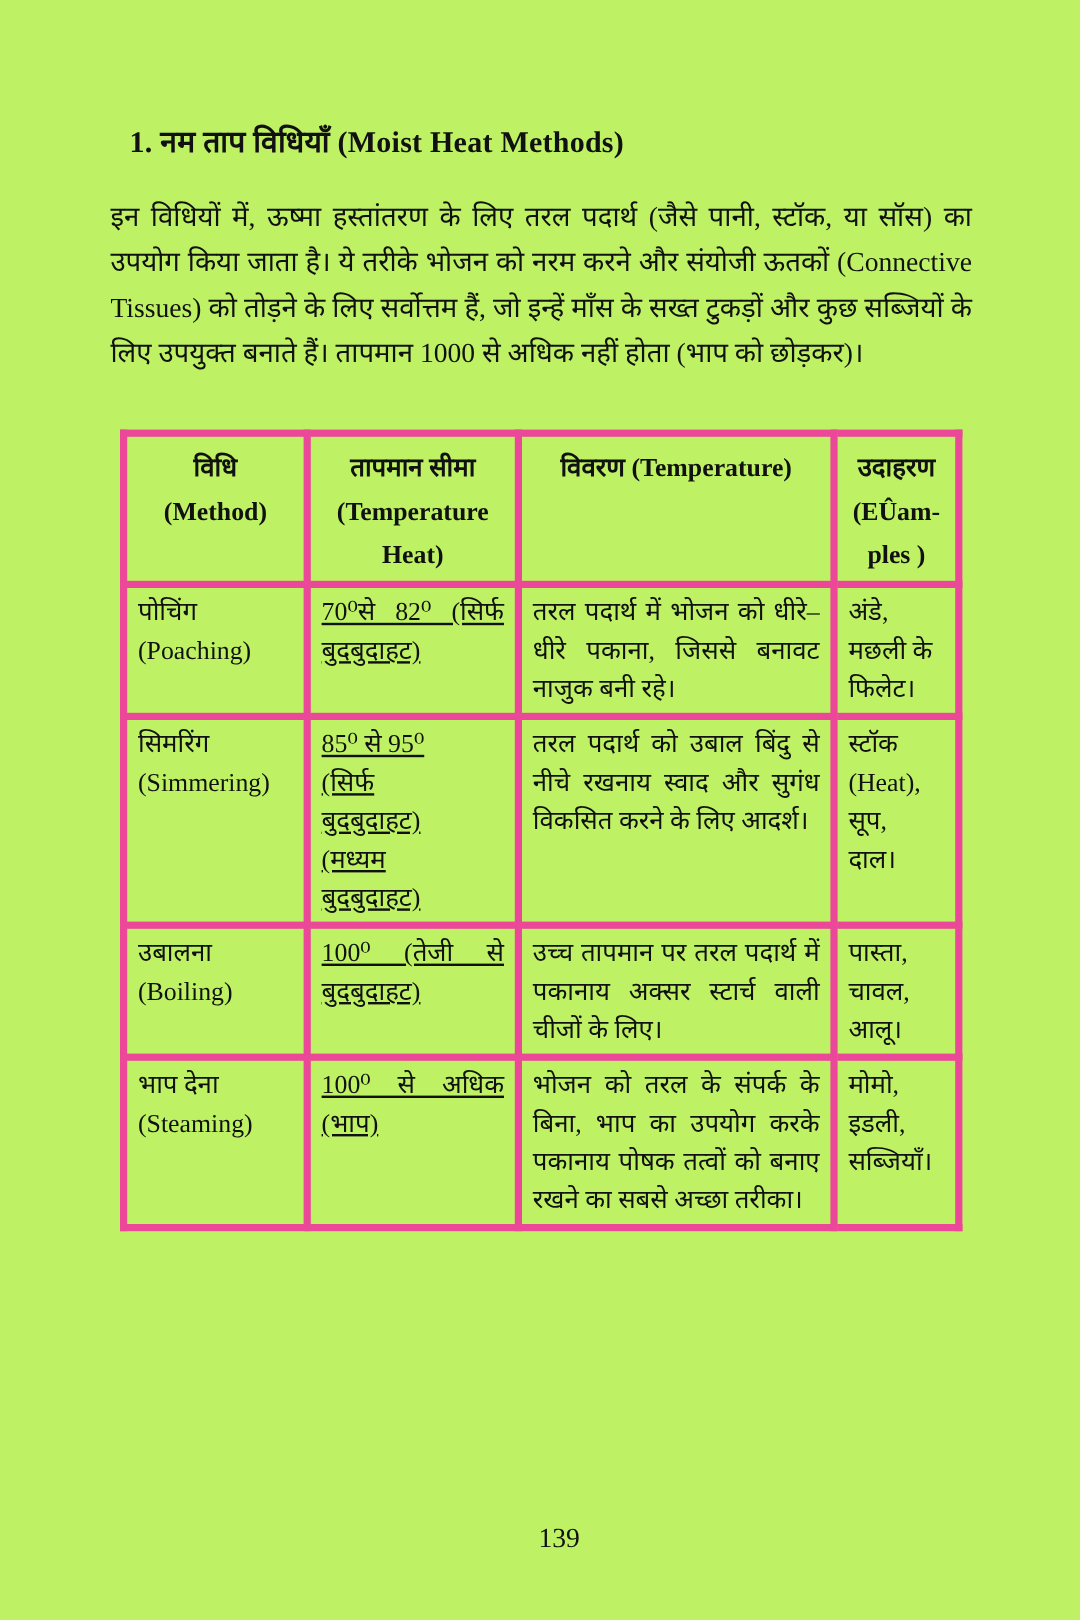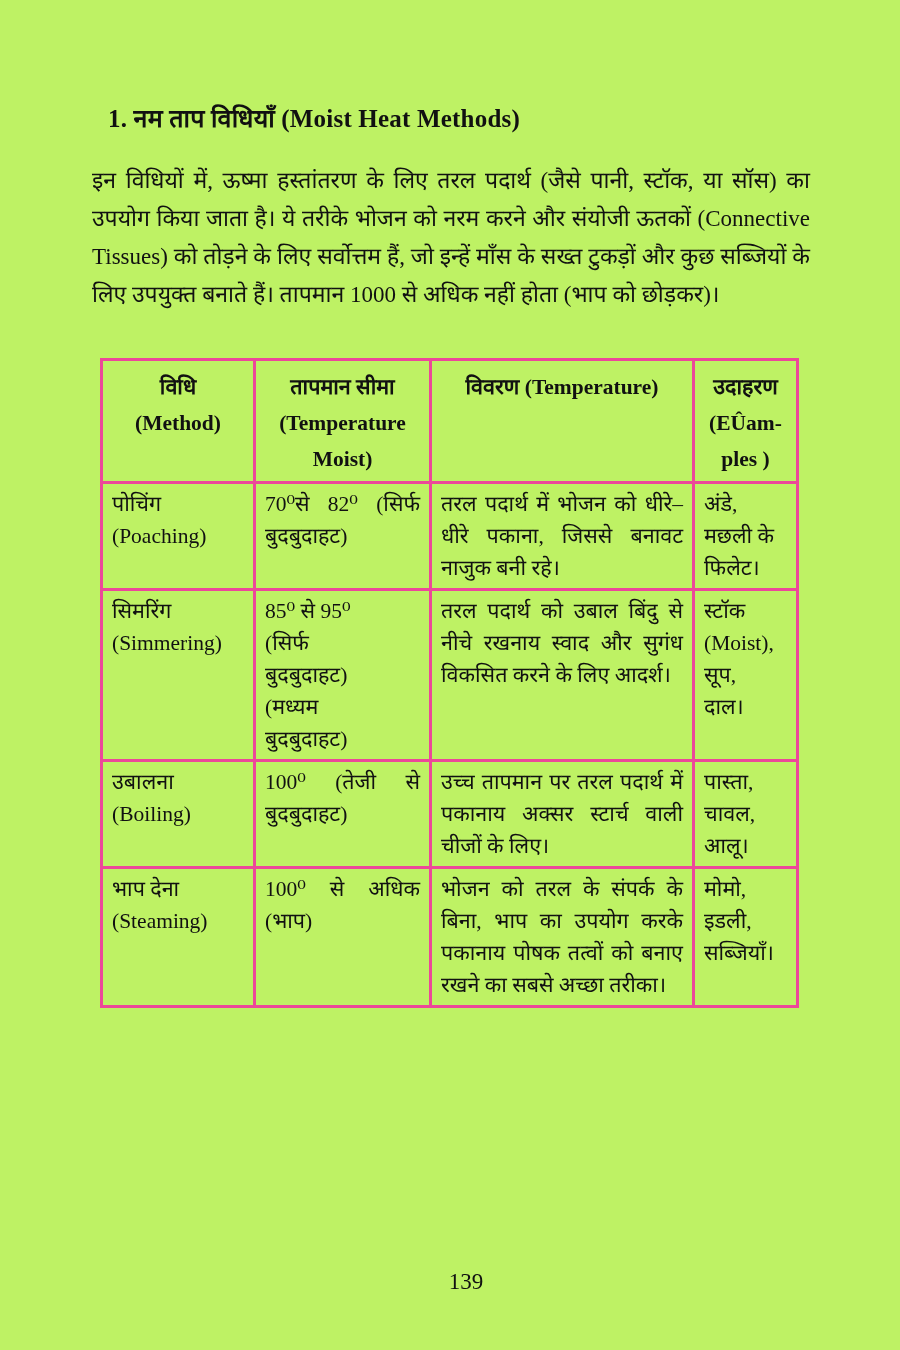--- a/index.html
+++ b/index.html
@@ -19,30 +19,30 @@
   }
   table.methods {
     border-collapse:collapse; table-layout:fixed;
     width:696px; margin-left:8px;
   }
   table.methods col.c-method   { width:153px; }
   table.methods col.c-temp     { width:176px; }
   table.methods col.c-desc     { width:263px; }
   table.methods col.c-examples { width:104px; }
   table.methods th, table.methods td {
-    border:3px solid #ec4899; vertical-align:top;
+    border:6px solid #ec4899; vertical-align:top;
     padding:4px 9px; font-size:21.5px; line-height:32px;
     overflow:hidden;
   }
   table.methods th {
     font-weight:bold; text-align:center; line-height:36px;
     white-space:pre-line; padding-top:8px;
   }
   td.cell-method   { white-space:pre-line; }
-  td.cell-temp     { white-space:pre-line; text-align:justify; }
+  td.cell-temp     { white-space:pre-line; text-align:justify;text-decoration:underline; }
   td.cell-desc     { text-align:justify; }
   td.cell-examples { white-space:pre-line;border-radius:13px; }
   .page-number {
     position:absolute; bottom:55px; left:16px; width:100%;
     text-align:center; font-size:23px;
   }
 </style>
 </head>
 <body>
 
@@ -59,21 +59,21 @@
           <col class="c-temp">
           <col class="c-desc">
           <col class="c-examples">
       </colgroup>
       <thead>
         <tr style="height:105px;">
           <th>विधि
 (Method)</th>
           <th>तापमान सीमा
 (Temperature
-Moist)</th>
+Heat)</th>
           <th>विवरण (Temperature)</th>
           <th>उदाहरण
 (EÛam-
 ples )</th>
         </tr>
       </thead>
       <tbody>
         <tr style="height:96px;">
           <td class="cell-method">पोचिंग
 (Poaching)</td>
@@ -86,21 +86,21 @@
         <tr style="height:152px;margin-left:25px;">
           <td class="cell-method">सिमरिंग
 (Simmering)</td>
           <td class="cell-temp">85⁰ से 95⁰
 (सिर्फ
 बुदबुदाहट)
 (मध्यम
 बुदबुदाहट)</td>
           <td class="cell-desc">तरल पदार्थ को उबाल बिंदु से नीचे रखनाय स्वाद और सुगंध विकसित करने के लिए आदर्श।</td>
           <td class="cell-examples">स्टॉक
-(Moist),
+(Heat),
 सूप,
 दाल।</td>
         </tr>
         <tr style="height:88px;margin-left:32px;">
           <td class="cell-method">उबालना
 (Boiling)</td>
           <td class="cell-temp">100⁰ (तेजी से बुदबुदाहट)</td>
           <td class="cell-desc">उच्च तापमान पर तरल पदार्थ में पकानाय अक्सर स्टार्च वाली चीजों के लिए।</td>
           <td class="cell-examples">पास्ता,
 चावल,

